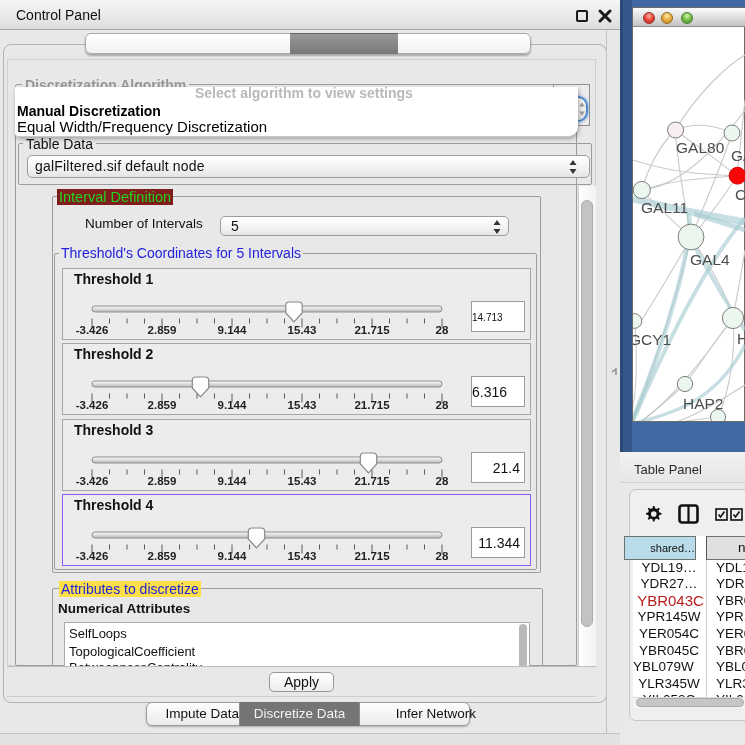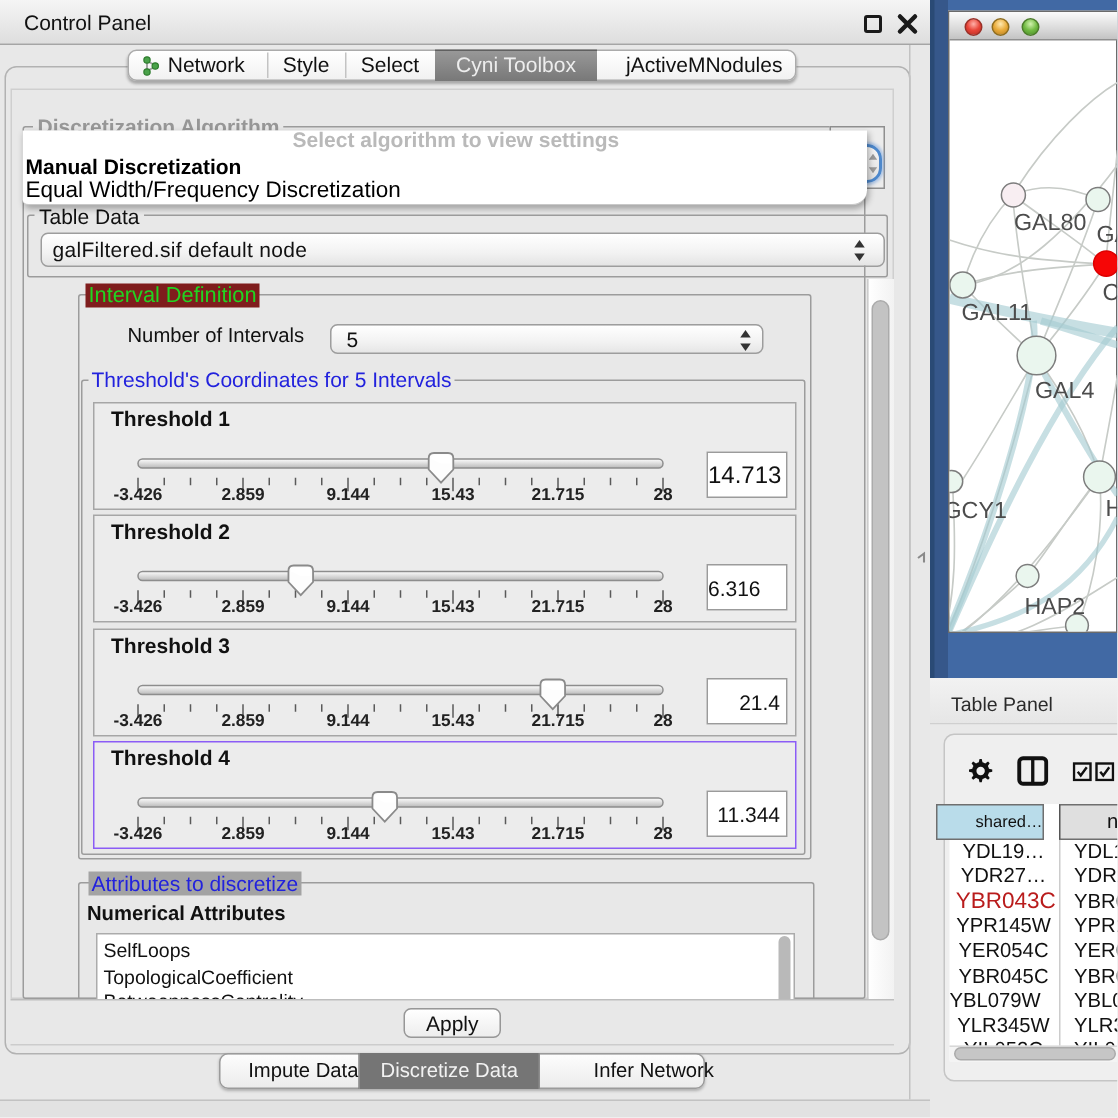--- a/index.html
+++ b/index.html
@@ -98,21 +98,21 @@
         <line x1="379.0" y1="49.5" x2="379.0" y2="58.5" stroke="#5a5a5a" stroke-width="1"></line>
 <path d="M 222.8 36.5 q 0 -3.5 3.5 -3.5 l 9.4 0 q 3.5 0 3.5 3.5 l 0 7.5 l -8.2 8.8 l -8.2 -8.8 z" fill="#fdfdfd" stroke="#8a8a8a" stroke-width="1.2"></path>
 <path d="M 224.4 37 q 0 -2.5 2.5 -2.5 l 8.2 0 q 2.5 0 2.5 2.5 l 0 3 l -6.6 0 z" fill="#ffffff" opacity="0.9"></path>
 </svg>
 <div style="position:absolute;left:-1px;top:55px;width:60px;text-align:center;font-size:11.5px;font-weight:bold;color:#222">-3.426</div>
       <div style="position:absolute;left:69px;top:55px;width:60px;text-align:center;font-size:11.5px;font-weight:bold;color:#222">2.859</div>
       <div style="position:absolute;left:139px;top:55px;width:60px;text-align:center;font-size:11.5px;font-weight:bold;color:#222">9.144</div>
       <div style="position:absolute;left:209px;top:55px;width:60px;text-align:center;font-size:11.5px;font-weight:bold;color:#222">15.43</div>
       <div style="position:absolute;left:279px;top:55px;width:60px;text-align:center;font-size:11.5px;font-weight:bold;color:#222">21.715</div>
       <div style="position:absolute;left:349px;top:55px;width:60px;text-align:center;font-size:11.5px;font-weight:bold;color:#222">28</div>
-<div style="position:absolute;left:408px;top:32px;width:54px;height:31px;background:#fff;border:1px solid #9b9b9b;font-size:16px;color:#111;text-align:center;padding-right:4px;line-height:31px">14.713</div>
+<div style="position:absolute;left:408px;top:32px;width:54px;height:31px;background:#fff;border:1px solid #9b9b9b;font-size:10px;color:#111;text-align:left;padding-right:4px;line-height:31px">14.713</div>
 </div>
 <div style="position:absolute;left:62px;top:343.3px;width:469px;height:72px;background:#ececec;border:1px solid #a6a6a6">
 <div style="position:absolute;left:11px;top:2px;font-size:14px;font-weight:bold;color:#111">Threshold 2</div>
 <svg style="position:absolute;left:0;top:0" width="469" height="73" viewBox="0 0 469 73">
 <defs>
           <linearGradient id="tr1" x1="0" y1="0" x2="0" y2="1">
 <stop offset="0" stop-color="#fdfdfd"></stop>
             <stop offset="0.55" stop-color="#d8d8d8"></stop>
             <stop offset="1" stop-color="#b9b9b9"></stop>
           </linearGradient>
@@ -233,21 +233,21 @@
       <div style="position:absolute;left:139px;top:55px;width:60px;text-align:center;font-size:11.5px;font-weight:bold;color:#222">9.144</div>
       <div style="position:absolute;left:209px;top:55px;width:60px;text-align:center;font-size:11.5px;font-weight:bold;color:#222">15.43</div>
       <div style="position:absolute;left:279px;top:55px;width:60px;text-align:center;font-size:11.5px;font-weight:bold;color:#222">21.715</div>
       <div style="position:absolute;left:349px;top:55px;width:60px;text-align:center;font-size:11.5px;font-weight:bold;color:#222">28</div>
 <div style="position:absolute;left:408px;top:32px;width:54px;height:31px;background:#fff;border:1px solid #9b9b9b;font-size:14px;color:#111;text-align:right;padding-right:4px;line-height:31px">11.344</div>
 </div>
 
 <div class="abs" style="left:0;top:570px;width:600px;height:96px;overflow:hidden">
   <div style="position:absolute;left:52px;top:18px;width:491px;height:130px;border:1px solid #9c9c9c;border-radius:2px"></div>
 </div>
-<div class="abs" style="left:59px;top:581px;font-size:14px;color:#2222dd;background:#a3a3a3;padding:0 2px">Attributes to discretize</div>
+<div class="abs" style="left:59px;top:581px;font-size:14px;color:#2222dd;background:#fde047;padding:0 2px">Attributes to discretize</div>
 <div class="abs" style="left:58px;top:601px;font-size:13.5px;font-weight:bold;color:#111">Numerical Attributes</div>
 <div class="abs" style="left:64px;top:622px;width:466px;height:45px;background:#fff;border:1px solid #ababab;overflow:hidden">
   <div style="position:absolute;left:4px;top:3px;font-size:13px;color:#111">SelfLoops</div>
   <div style="position:absolute;left:4px;top:20.5px;font-size:13px;color:#111">TopologicalCoefficient</div>
   <div style="position:absolute;left:4px;top:36.5px;font-size:13px;color:#111">BetweennessCentrality</div>
   <div style="position:absolute;right:2.5px;top:0.5px;width:8px;height:60px;background:#b9b9b9;border-radius:4.5px"></div>
 </div>
 
 <div class="abs" style="left:7px;top:666px;width:589px;height:31px;background:#e8e8e8;border-top:1px solid #bdbdbd;border-bottom:1px solid #cccccc"></div>
 <div class="abs" style="left:269px;top:672px;width:65px;height:20px;border:1px solid #979797;border-radius:5px;background:linear-gradient(#ffffff,#ededed);text-align:center;line-height:18px;font-size:14px;color:#111">Apply</div>
@@ -259,35 +259,20 @@
 
 <div class="abs" style="left:0;top:733px;width:620px;height:12px;background:#e2e2e2;border-top:1px solid #c2c2c2"></div>
 
 <div class="abs" style="left:606px;top:30px;width:1px;height:703px;background:#c2c2c2"></div>
 <svg class="abs" style="left:610px;top:367px" width="9" height="9" viewBox="0 0 9 9">
       <path d="M6 8 L6 2 L2 5" fill="none" stroke="#8a8a8a" stroke-width="1.4"></path>
     </svg>
 
 <div class="abs" style="left:85px;top:33px;width:446px;height:21px;border:1px solid #ababab;border-radius:6px;background:linear-gradient(#ffffff,#f1f1f1);box-shadow:0 2px 2px rgba(0,0,0,.28);z-index:4"></div>
 <div class="abs" style="left:290px;top:33px;width:108px;height:21px;background:linear-gradient(#989898,#787878);border-top:1px solid #606060;z-index:4"></div>
-<div class="abs" style="left:85px;top:33px;width:446px;height:21px;z-index:5;font-size:14px;color:#111">
-  <svg style="position:absolute;left:9px;top:4px" width="14" height="14" viewBox="0 0 14 14">
-        <path d="M4 3 L4 11 M4 4 L9 6 M4 10 L9 8" stroke="#9a9a9a" stroke-width="1.2" fill="none"></path>
-        <circle cx="4" cy="3" r="2.1" fill="#4aa24a" stroke="#2e7d2e" stroke-width="0.8"></circle>
-        <circle cx="9.5" cy="7" r="2.1" fill="#4aa24a" stroke="#2e7d2e" stroke-width="0.8"></circle>
-        <circle cx="4" cy="11" r="2.1" fill="#4aa24a" stroke="#2e7d2e" stroke-width="0.8"></circle>
-      </svg>
-  <div style="position:absolute;left:24px;top:0;width:57px;text-align:center;line-height:21px">Network</div>
-  <div style="position:absolute;left:93px;top:2px;width:1px;height:17px;background:#c3c3c3"></div>
-  <div style="position:absolute;left:93px;top:0;width:52px;text-align:center;line-height:21px">Style</div>
-  <div style="position:absolute;left:145px;top:2px;width:1px;height:17px;background:#c3c3c3"></div>
-  <div style="position:absolute;left:145px;top:0;width:60px;text-align:center;line-height:21px">Select</div>
-  <div style="position:absolute;left:205px;top:0;width:108px;text-align:center;line-height:21px;color:#ededed">Cyni Toolbox</div>
-  <div style="position:absolute;left:316px;top:0;width:137px;text-align:center;line-height:21px">jActiveMNodules</div>
-</div>
 
 <div class="abs" style="left:620px;top:0;width:125px;height:452px;background:#4169a4"></div>
 <div class="abs" style="left:620px;top:0;width:12px;height:452px;background:#36578a"></div>
 <div class="abs" style="left:620px;top:0;width:3px;height:452px;background:#2a4a75"></div>
 
 <div class="abs" style="left:632px;top:7px;width:113px;height:415px;border:1px solid #6b6b6b;background:#fff"></div>
 <div class="abs" style="left:633px;top:8px;width:112px;height:19px;background:linear-gradient(#fbfbfb,#d8d8d8 65%,#c3c3c3);border-bottom:1px solid #8f8f8f"></div>
 <div class="abs" style="left:642.5px;top:11.5px;width:12px;height:12px;border-radius:50%;background:radial-gradient(circle at 50% 30%, #ffb0a8 0%, #e84438 50%, #b52c22 100%);border:1px solid #993028"></div>
 <div class="abs" style="left:661.3px;top:11.5px;width:12px;height:12px;border-radius:50%;background:radial-gradient(circle at 50% 30%, #ffe9b0 0%, #e9ab3a 50%, #b57d22 100%);border:1px solid #8f6d1e"></div>
 <div class="abs" style="left:681px;top:11.5px;width:12px;height:12px;border-radius:50%;background:radial-gradient(circle at 50% 30%, #d2f2ae 0%, #72bb43 50%, #49892a 100%);border:1px solid #4c7d2a"></div>

